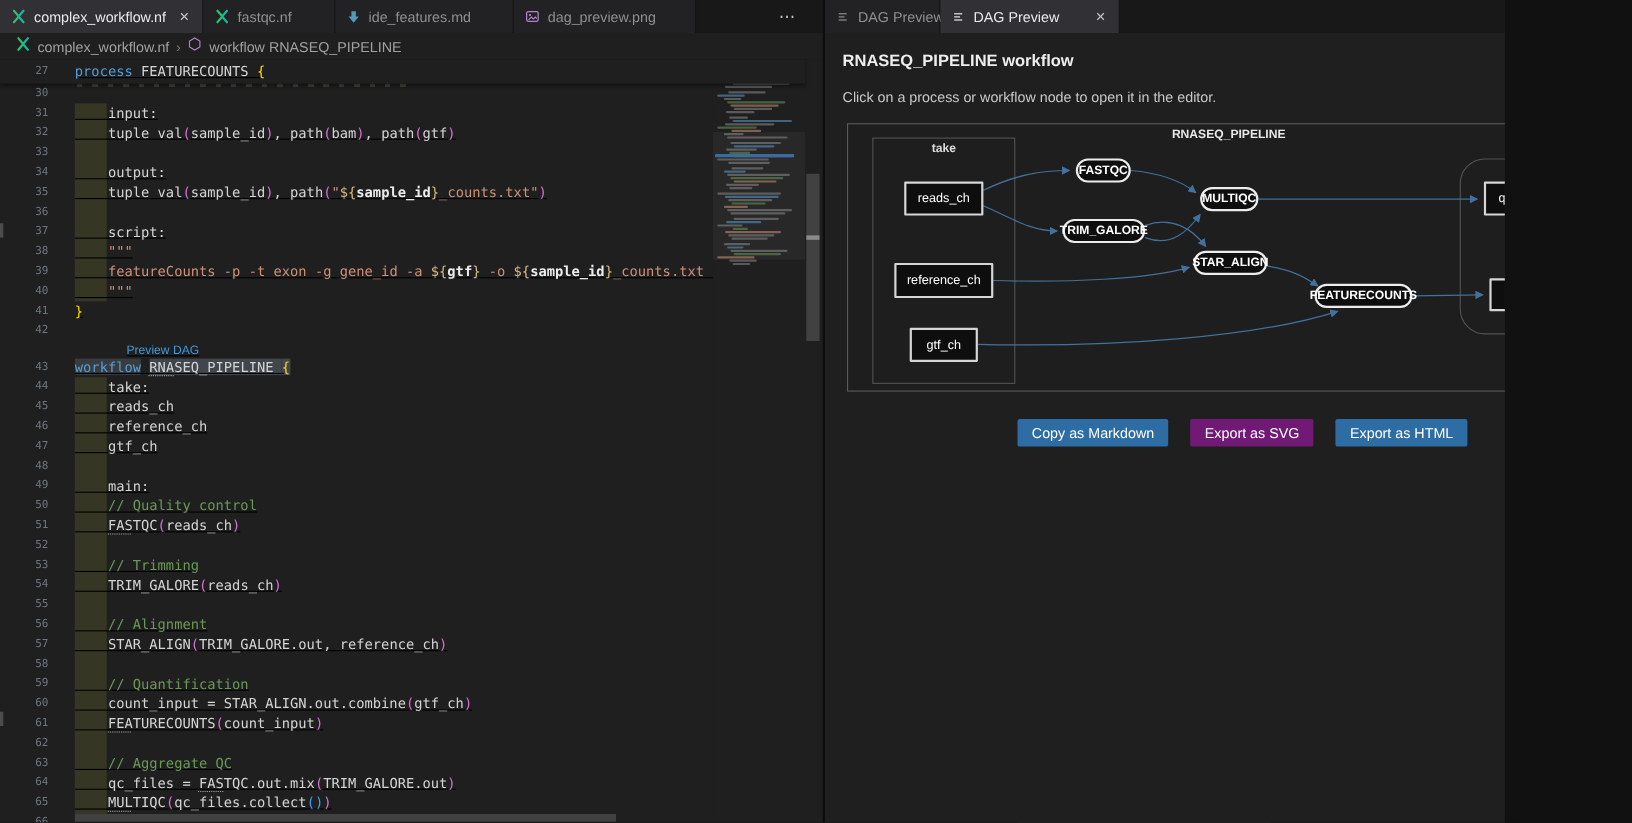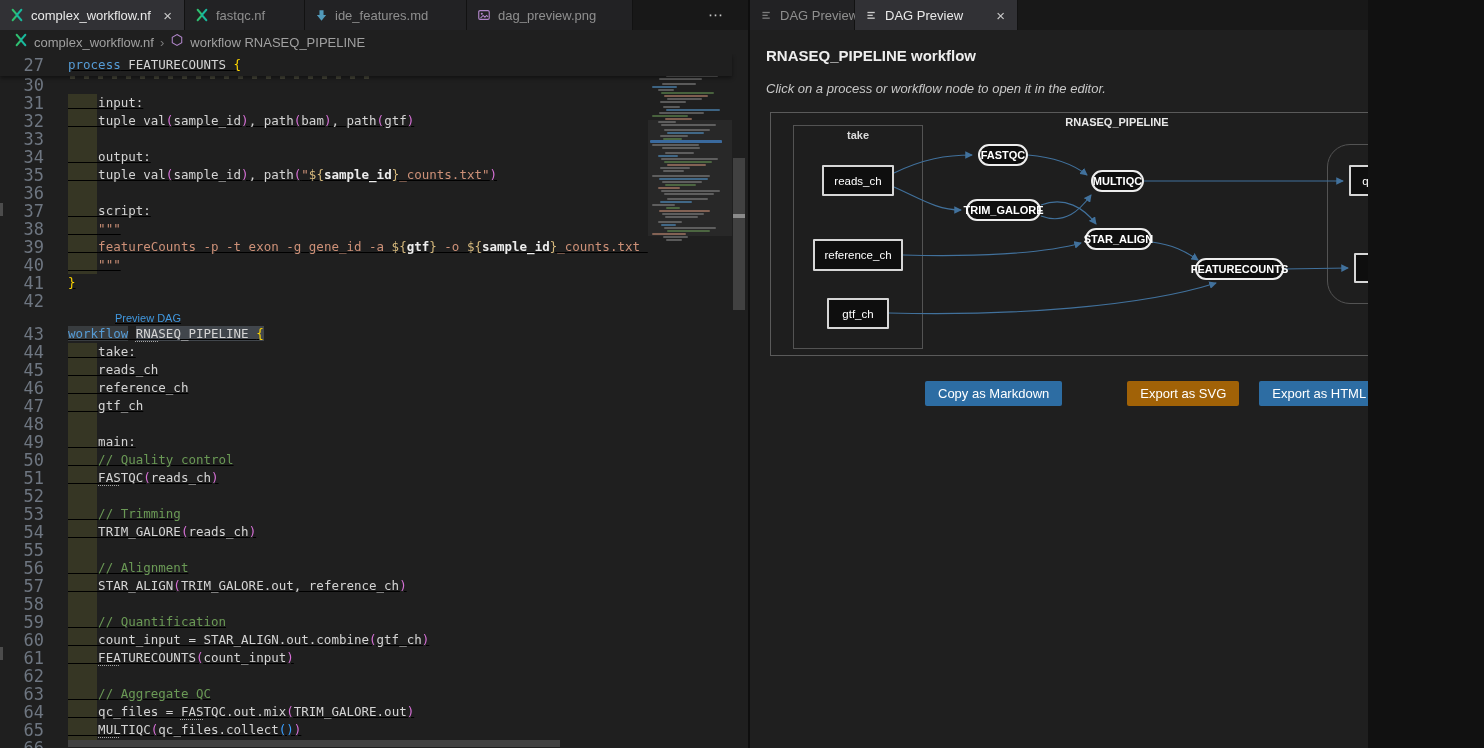--- a/index.html
+++ b/index.html
@@ -24,21 +24,21 @@
   #breadcrumb { position:absolute; left:0; top:30px; width:748px; height:24px; background:#1f1f1f;
                 display:flex; align-items:center; gap:6px; padding-left:14px; }
   #breadcrumb .bc { font-size:13px; color:#a0a0a0; }
   #breadcrumb .sep { color:#7a7a7a; font-size:13px; }
   
   #editor { position:absolute; left:0; top:54px; width:748px; height:694px; background:#1f1f1f; overflow:hidden; }
   .codefont { font-family:"DejaVu Sans Mono", monospace; font-size:12.5px; white-space:pre; }
   .row { display:flex; height:18px; line-height:18px; }
   .row.lens { height:15px; line-height:15px;padding-left:47px; }
   .gut { width:68px; padding-right:24px; text-align:right; color:#6e7681; flex:none;
-         font-family:"DejaVu Sans Mono", monospace; font-size:17px; }
+         font-family:"DejaVu Sans Mono", monospace; font-size:10px; }
   .codetext { flex:1; overflow:hidden;text-decoration:underline; }
   #sticky { position:absolute; left:0; top:0; width:732px; height:22px; background:#1f1f1f; z-index:5;
             box-shadow:0 2px 4px rgba(0,0,0,.45); display:flex; line-height:22px; }
   #cutline { position:absolute; left:70px; top:22px; width:300px; height:3px; z-index:4; opacity:.5;
     background:repeating-linear-gradient(90deg,#6a6a50 0 5px,transparent 5px 14px); }
   #code-lines { position:absolute; left:0; top:22px; width:732px; }
   .iband { position:absolute; left:68px; width:29px; background:rgba(150,148,58,.20); z-index:0; }
   .tk-k{color:#569cd6} .tk-p{color:#d4d4d4} .tk-y{color:#ffd700} .tk-pk{color:#d670d6}
   .tk-bl{color:#3a9fff} .tk-s{color:#ce9178} .tk-c{color:#6a9955}
   .tk-d{color:#d7ba7d} .tk-b{color:#ececec;font-weight:bold}
@@ -51,21 +51,21 @@
   .mmrow { position:absolute; height:2px; border-radius:1px; }
   #mm-viewport { position:absolute; left:0; top:66px; width:84px; height:116px; background:rgba(255,255,255,.045); }
   #vscroll { position:absolute; left:732px; top:0; width:14px; height:694px; }
   #vslider { position:absolute; left:1px; top:104px; width:12px; height:152px; background:rgba(121,121,121,.38); }
   #vmark { position:absolute; left:1px; top:160px; width:12px; height:4px; background:rgba(200,200,200,.55); }
   #hscroll { position:absolute; left:68px; top:686px; width:492px; height:7px; background:rgba(121,121,121,.38); }
   #group-divider { position:absolute; left:748px; top:0; width:2px; height:748px; background:#0e0e0e; }
   
   #panel { position:absolute; left:750px; top:30px; width:734px; height:718px; background:#1f1f1f; }
   #panel-title { position:absolute; left:16px; top:17px; font-size:15px; font-weight:bold; color:#eeeeee; }
-  #panel-sub { position:absolute; left:16px; top:51px; font-size:13px; color:#c8c8c8;font-style:italic; }
+  #panel-sub { position:absolute; left:16px; top:51px; font-size:13px; color:#c8c8c8; }
   #dagframe { position:absolute; left:20px; top:82px; width:694px; height:244px;
               border:1px solid #5a5a5a; background:#1e1e1e; }
   #daglabel { position:absolute; left:0; top:3px; width:100%; text-align:center;
               font-size:11px; font-weight:bold; color:#e8e8e8; }
   .cluster { position:absolute; border:1px solid #535353; }
   .cluster .clabel { position:absolute; left:0; top:3px; width:100%; text-align:center;
                      font-size:11px; font-weight:bold; color:#dcdcdc; }
   .dnode { position:absolute; display:flex; align-items:center; justify-content:center;
            background:#0e0e0e; color:#ffffff; cursor:pointer; z-index:2; }
   .dnode.channel { border:2px solid #d6d6d6; font-size:11.5px; border-radius:1px; }
@@ -282,18 +282,18 @@
           <div class="dnode process" style="left: 195px; top: 86px; width: 75px; height: 22px;">TRIM_GALORE</div>
           <div class="dnode process" style="left: 320px; top: 57px; width: 53px; height: 22px;">MULTIQC</div>
           <div class="dnode process" style="left: 314px; top: 115px; width: 67px; height: 22px;">STAR_ALIGN</div>
           <div class="dnode process" style="left: 424px; top: 145px; width: 89px; height: 22px;">FEATURECOUNTS</div>
           <div class="dnode channel" style="left: 578px; top: 52px; width: 75px; height: 31px;">qc_report</div>
           <div class="dnode channel" style="left: 583px; top: 140px; width: 64px; height: 30px;">output</div>
         </div>
     </div>
     <div id="btnrow">
         <button class="bluebtn" style="background: rgb(45, 109, 163);">Copy as Markdown</button>
-        <button class="bluebtn" style="background: #a16207; margin-left: 45px;">Export as SVG</button>
+        <button class="bluebtn" style="background: #701a75;">Export as SVG</button>
         <button class="bluebtn" style="background: rgb(45, 109, 163);">Export as HTML</button>
       </div>
   </div>
 
 </div>
 
 </body></html>

